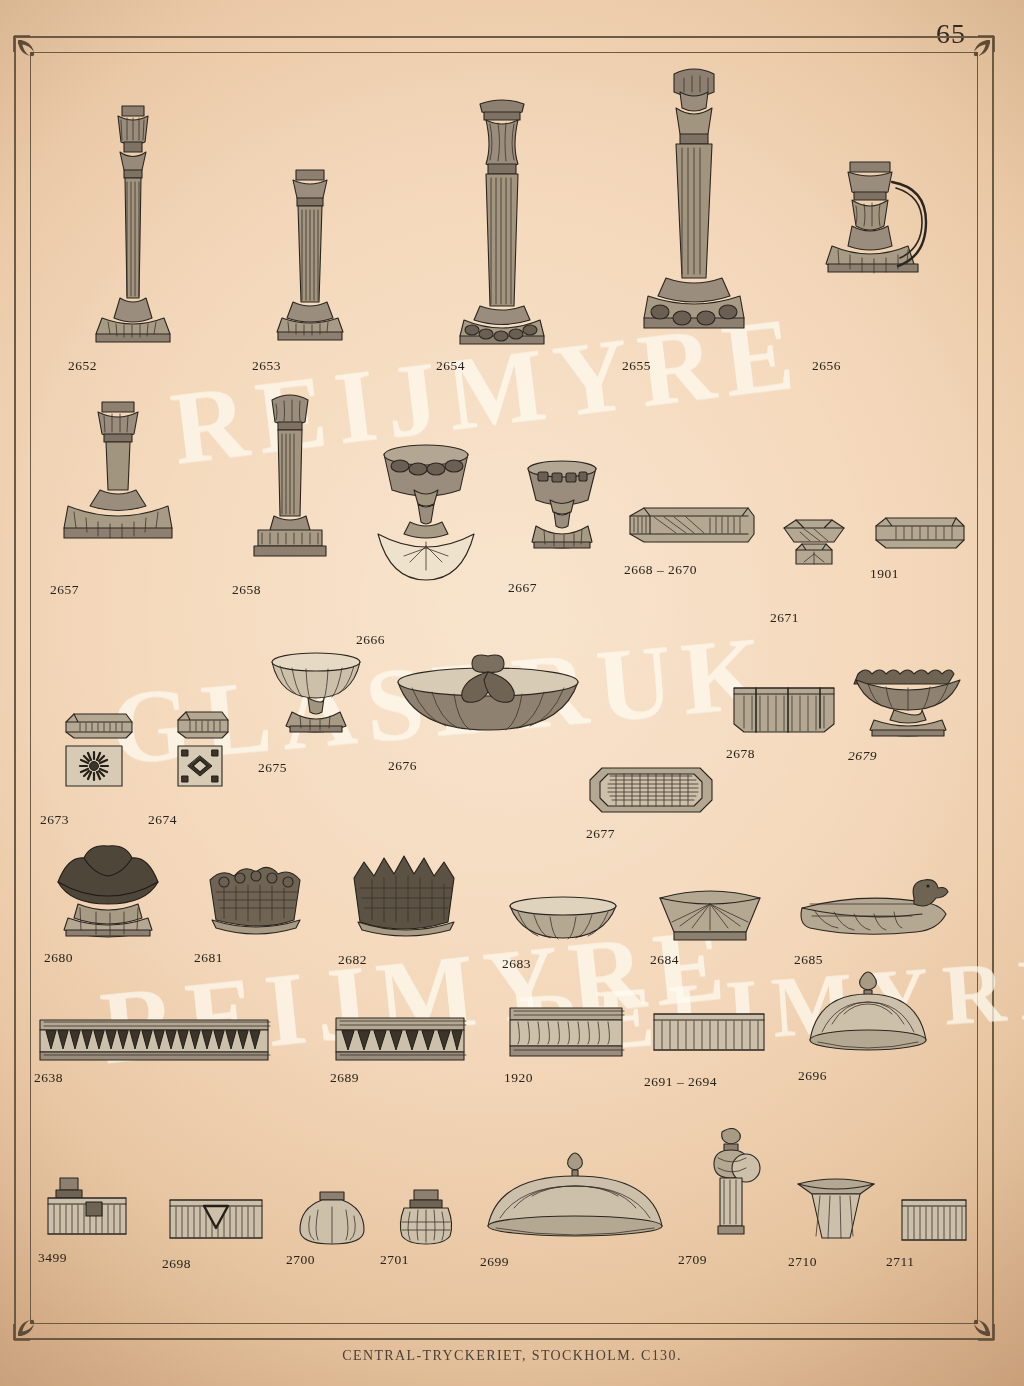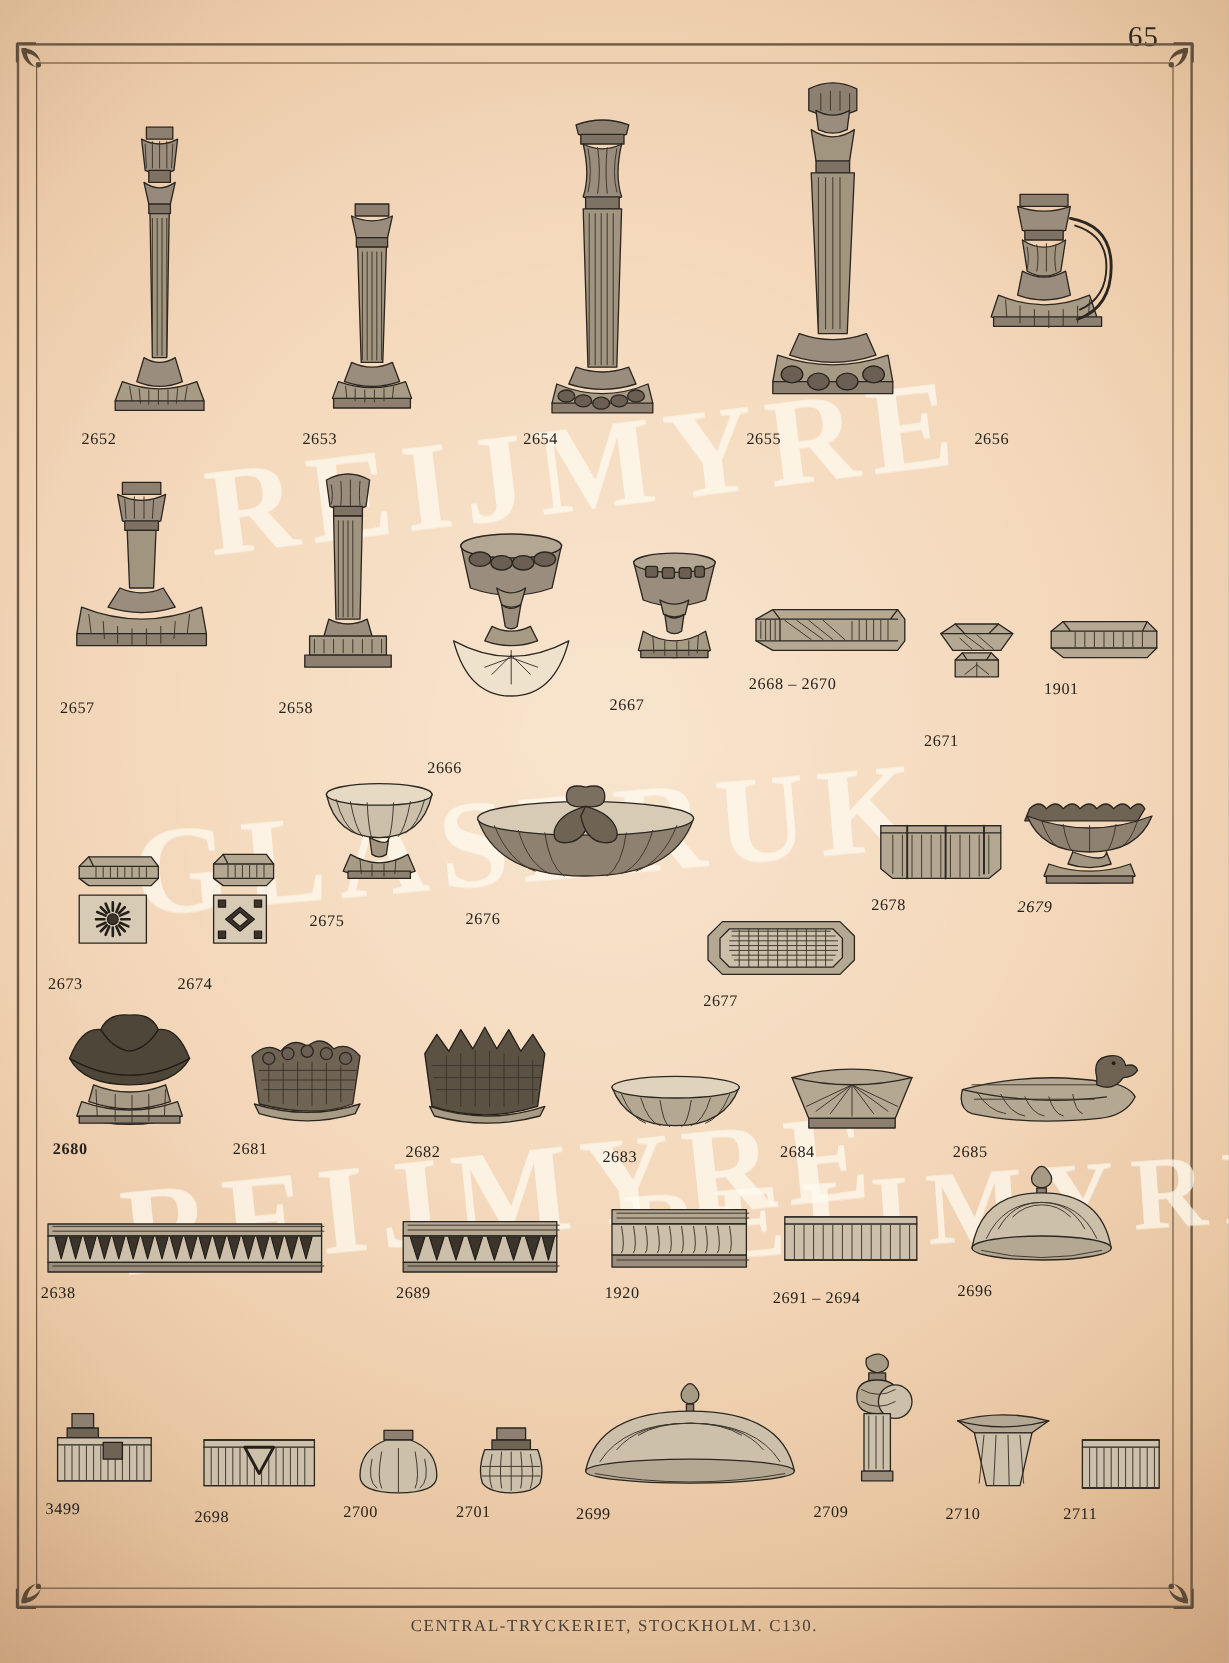--- a/index.html
+++ b/index.html
@@ -22,21 +22,21 @@
     inset: 0;
     background:
       radial-gradient(ellipse 85% 70% at 50% 45%, rgba(255,255,255,0.22) 0%, rgba(255,255,255,0.05) 45%, rgba(120,80,40,0.05) 72%, rgba(90,55,25,0.20) 100%);
     pointer-events: none;
   }
 
   .page-number {
     position: absolute;
     top: 18px;
     right: 58px;
-    font-size: 24px;
+    font-size: 28px;
     letter-spacing: 1px;
     color: #2f2a24;
     font-family: "Liberation Serif", serif;
   }
 
   
   .frame-outer {
     position: absolute;
     left: 14px;
     top: 36px;
@@ -583,21 +583,21 @@
             <path d="M24 70 h72 v6 h-72z" fill="#8d8071"></path>
             <g class="hatch" stroke="#241f19">
               <path d="M20 24 q6 18 14 22 M38 27 q3 18 8 23 M60 28 v22 M82 27 q-3 18 -8 23 M100 24 q-6 18 -14 22"></path>
             </g>
           </g>
         </svg>
       </div>
       <div class="caption">2679</div>
     </div>
 
-    <div class="item" style="left:14px; top:800px; width:128px;font-weight:bold;">
+    <div class="item" style="left:14px; top:800px; width:128px;">
       <div class="art">
         <svg width="128" height="96" viewBox="0 0 128 96">
           <g class="ink">
             <path d="M14 30 q10 -26 26 -24 q6 -14 24 -12 q18 -2 24 12 q16 -2 26 24 q-12 22 -50 22 q-38 0 -50 -22z" fill="#4f463a" stroke="#241f19"></path>
             <path d="M40 6 q10 16 24 18 q14 -2 24 -18" stroke="#1f1b15"></path>
             <path d="M14 30 q24 14 50 14 q26 0 50 -14" stroke="#1f1b15"></path>
             <path d="M34 52 q30 12 60 0 l4 14 q-34 12 -68 0z" fill="#a89b85"></path>
             <path d="M24 66 q40 14 80 0 l4 12 q-44 14 -88 0z" fill="#b5a893"></path>
             <path d="M22 78 h84 v6 h-84z" fill="#8d8071"></path>
             <g class="hatch">

